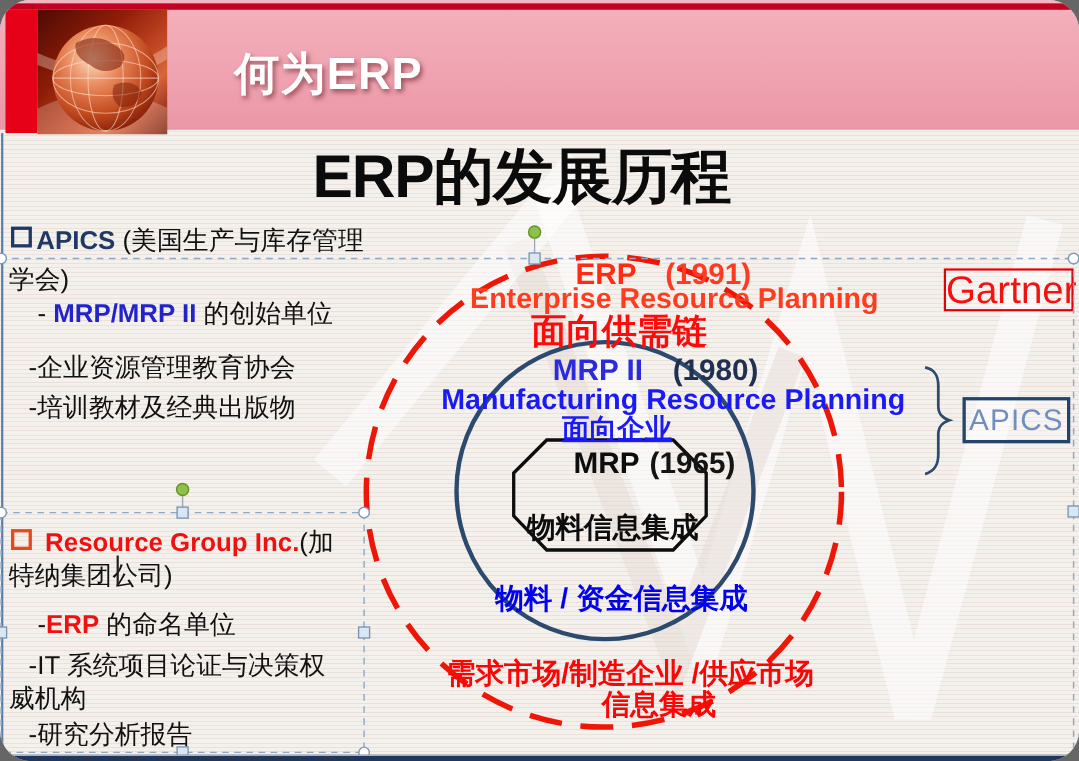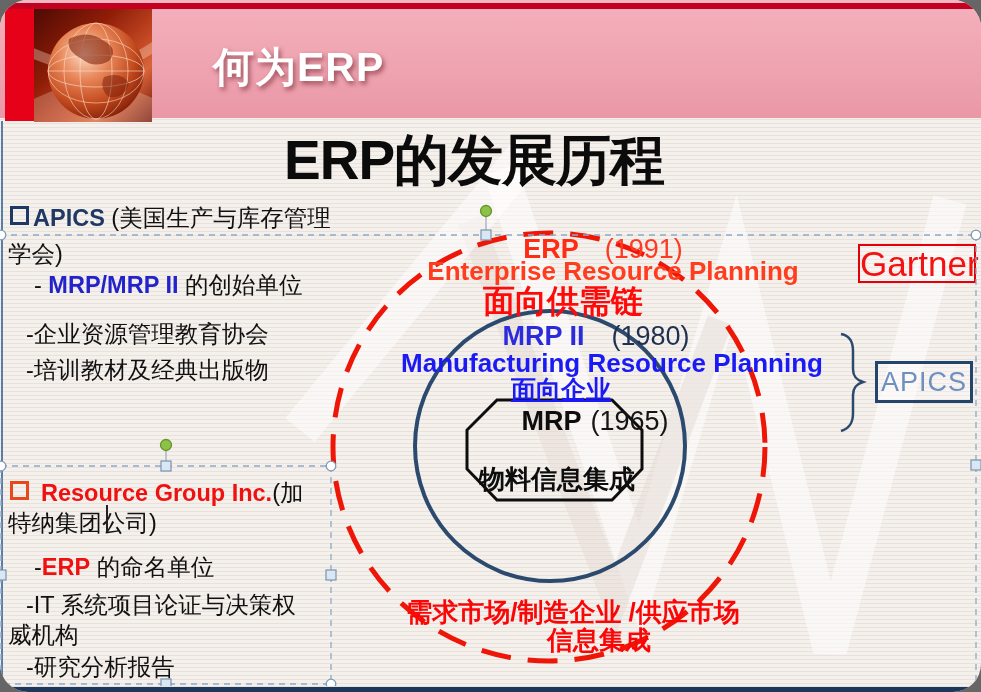--- a/index.html
+++ b/index.html
@@ -29,21 +29,21 @@
   .tblock{position:absolute;font-size:23.5px;color:#111;white-space:nowrap;}
   .tblock .tline{position:absolute;left:0;}
   .bullet-sq{display:inline-block;width:13px;height:13px;border:3px solid #1F3864;margin:0 4px 0 2px;vertical-align:1px;}
   .bullet-sq.red{border-color:#E8481C;margin-right:12px;}
   .apics-strong{color:#1F3864;font-weight:bold;}
   .mrp-strong{color:#2323CC;font-weight:bold;}
   .red-strong{color:#F01010;font-weight:bold;}
   .caret{position:absolute;left:98px;top:28px;width:2px;height:27px;background:#222;}
   
   .dl{position:absolute;white-space:nowrap;transform:translateX(-50%);font-weight:bold;}
-  .dl .yr{font-weight:400;}
+  .dl .yr{font-weight:700;}
   .erp-line{left:603px;top:234px;font-size:27px;color:#FF2B12;}
   .erp-line .yr{color:#FF3A22;margin-left:26px;}
   .erp-en{left:572px;top:256px;font-size:26px;color:#FF3C1E;margin-left:41px;}
   .erp-cn{left:563px;top:280px;font-size:32px;color:#FF0A0A;}
   .mrp2-line{left:596px;top:321px;font-size:27px;color:#2B2BDD;}
   .mrp2-line .yr{color:#1F3050;margin-left:27px;}
   .mrp2-en{left:612px;top:348px;font-size:26px;color:#1A1AF5;}
   .mrp2-cn{left:561px;top:373px;font-size:25px;color:#1A1AF5;text-decoration:underline;}
   .mrp-line{left:595px;top:406px;font-size:27px;color:#0D0D0D;}
   .mrp-line .yr{color:#141414;margin-left:9px;}
@@ -110,20 +110,21 @@
   </svg>
 
   <div class="dl erp-line"><span>ERP</span><span class="yr">(1991)</span></div>
   <div class="dl erp-en">Enterprise Resource Planning</div>
   <div class="dl erp-cn">面向供需链</div>
   <div class="dl mrp2-line"><span>MRP II</span><span class="yr">(1980)</span></div>
   <div class="dl mrp2-en">Manufacturing Resource Planning</div>
   <div class="dl mrp2-cn">面向企业</div>
   <div class="dl mrp-line"><span>MRP</span><span class="yr">(1965)</span></div>
   <div class="dl mrp-cn">物料信息集成</div>
+  <div class="dl mrp2-note">物料 / 资金信息集成</div>
   <div class="dl erp-note1">需求市场/制造企业 /供应市场</div>
   <div class="dl erp-note2">信息集成</div>
 
   <div class="side-label lbl-gartner"><span>Gartner</span></div>
   <div class="side-label lbl-apics"><span>APICS</span></div>
 
   <div class="tblock" style="left:8px;top:202px;">
     <div class="tline" style="top:0;"><span class="bullet-sq"></span><span class="apics-strong">APICS</span><span> (美国生产与库存管理</span></div>
     <div class="tline" style="top:36px;">学会)</div>
     <div class="tline" style="top:67px;margin-left:26px;"><span>- </span><span class="mrp-strong">MRP/MRP II</span><span> 的创始单位</span></div>

